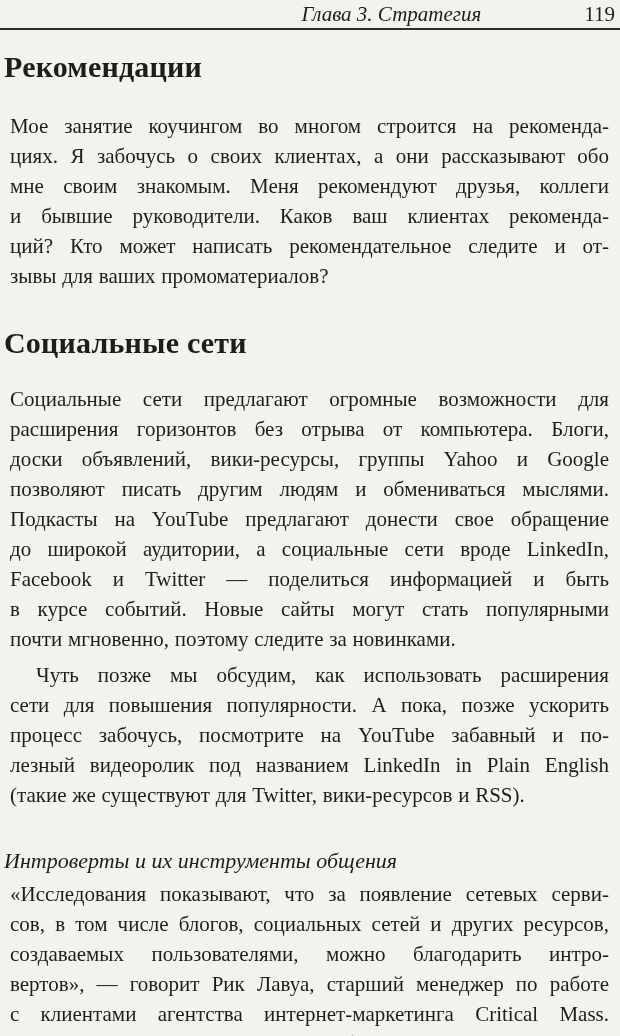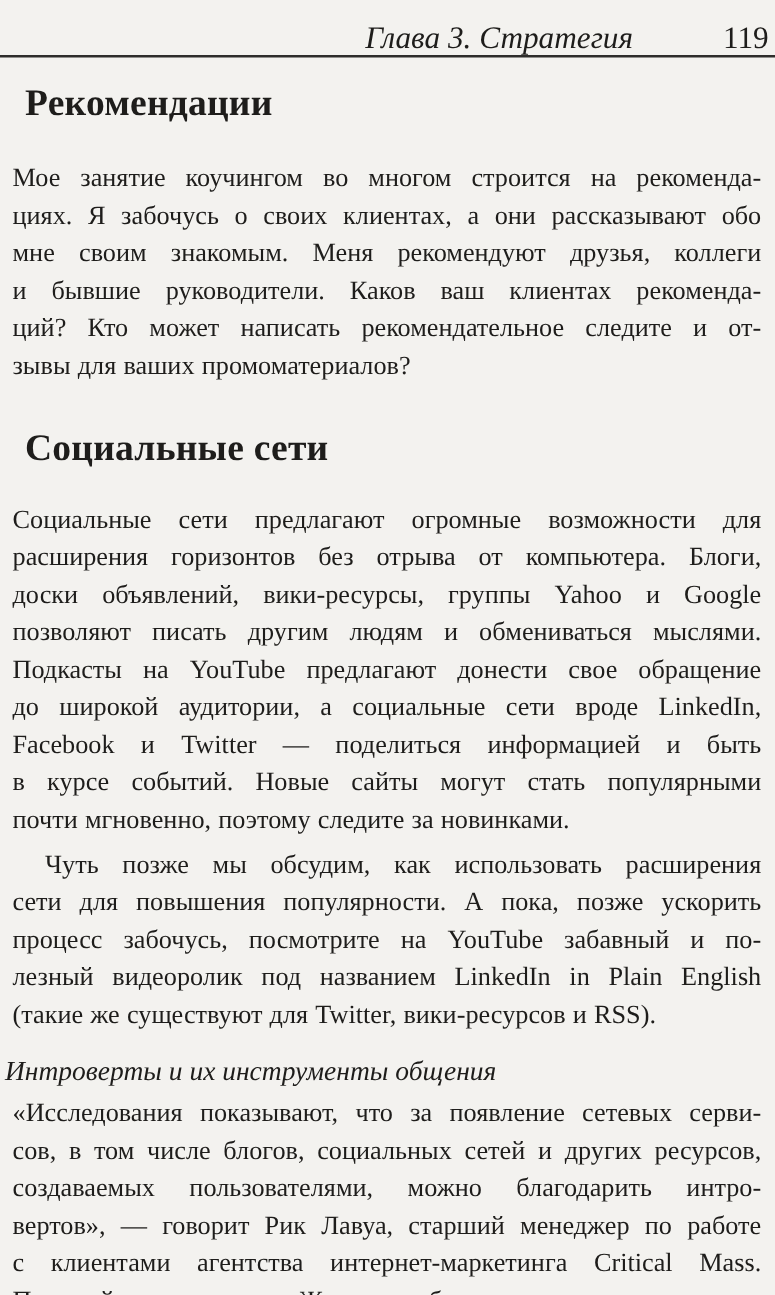--- a/index.html
+++ b/index.html
@@ -19,43 +19,44 @@
     width: 620px;
     height: 1036px;
     padding: 0 5px 0 4px;
     overflow: hidden;
   }
   
   .running-head {
     display: flex;
     justify-content: flex-end;
     align-items: baseline;
-    padding-top: 20px;
-    font-size: 25px;
+    padding-top: 4px;
+    font-size: 21px;
     line-height: 21px;
     white-space: nowrap;
+    gap: 31px;
   }
   .chapter-title { font-style: italic; }
   .page-number { margin-left: 72px; font-style: normal; }
   .head-rule {
     border: none;
     border-bottom: 2px solid #2e2d2b;
     margin: 3px -5px 0 -4px;
   }
   
   .section-heading {
-    margin: 21px 0 0 16px;
+    margin: 21px 0 0 0;
     font-size: 30px;
     line-height: 32px;
     font-weight: 700;
     letter-spacing: 0.2px;
   }
   .section-social .section-heading { margin-top: 36px; }
   .subsection-heading {
-    margin: 16px 0 0 0;
+    margin: 36px 0 0 0;
     font-size: 22px;
     line-height: 30px;
     font-weight: 400;
     font-style: italic;
   }
   
   .para { margin: 6px; }
   .para.after-heading { margin-top: 28px; }
   .section-social .para.after-heading { margin-top: 25px; }
   .section-introverts .para.after-heading { margin-top: 3px; }

